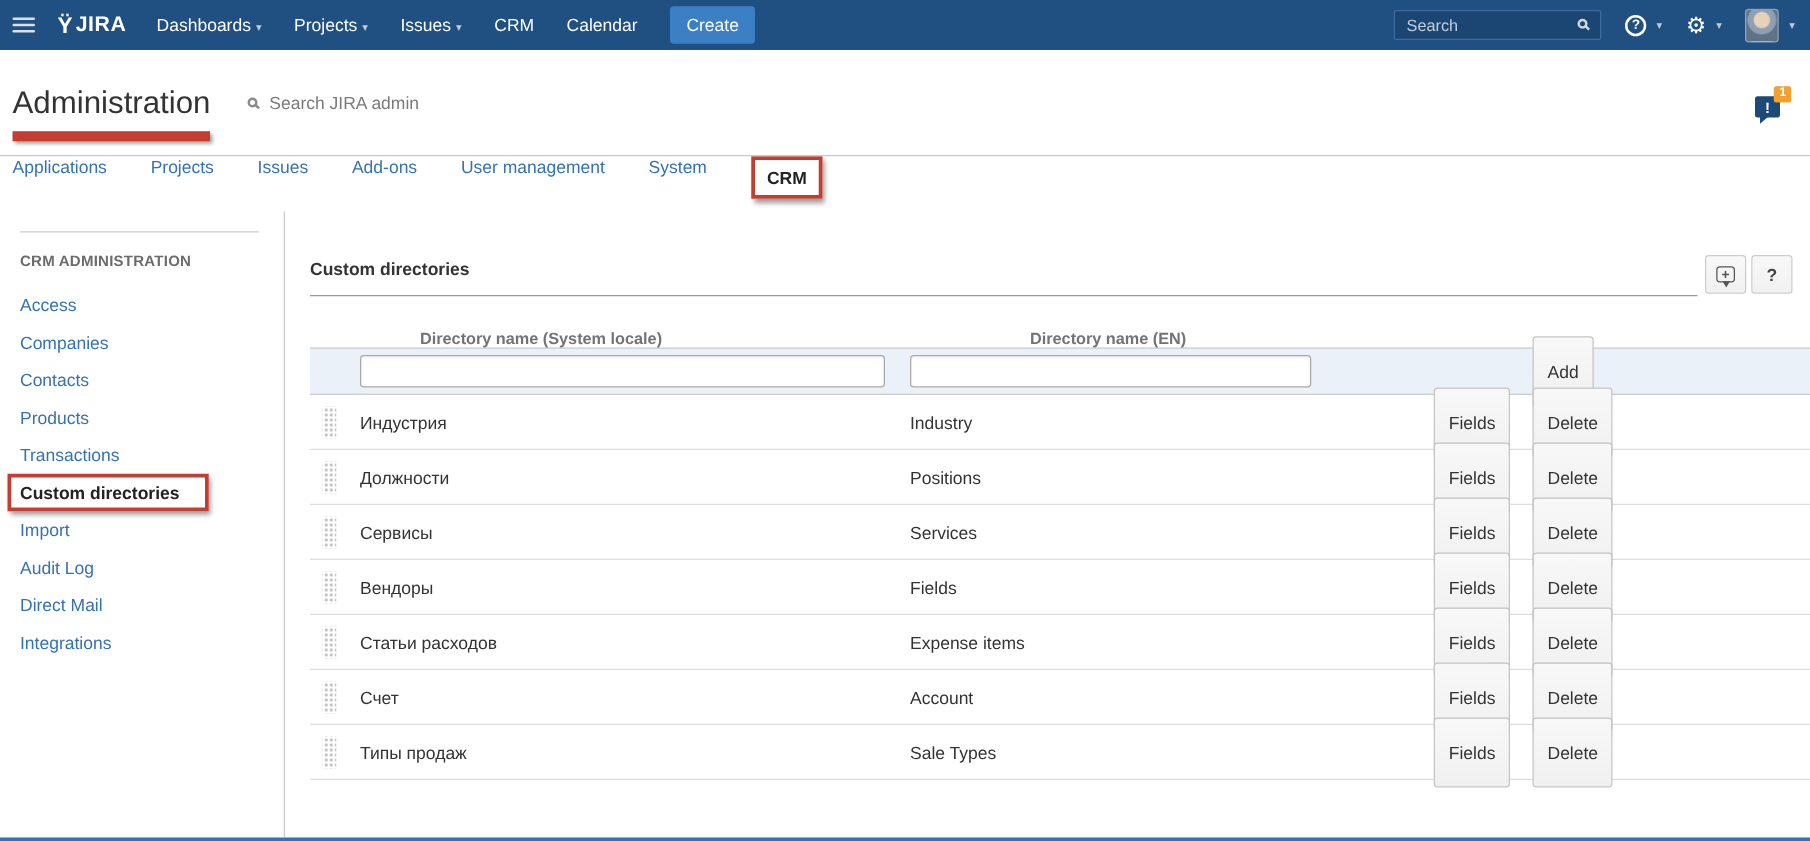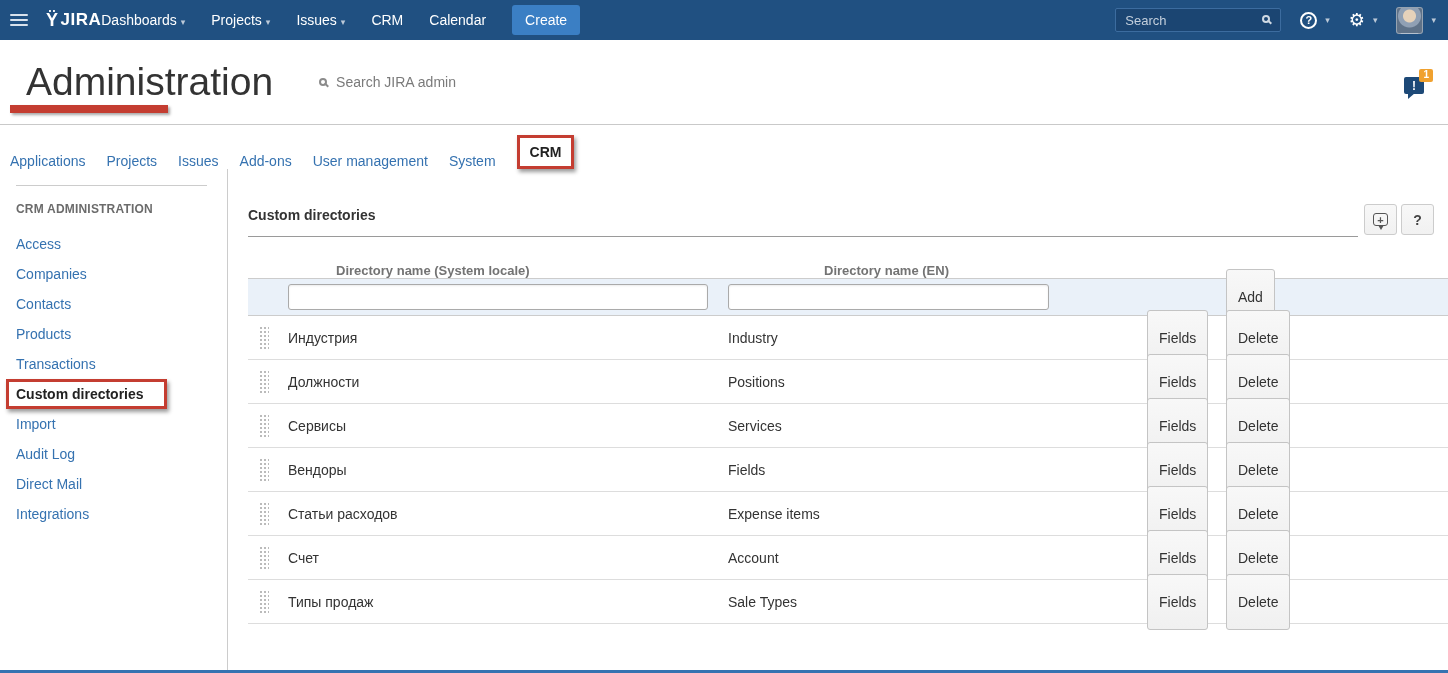--- a/index.html
+++ b/index.html
@@ -11,21 +11,21 @@
 
   
   .navbar {
     height:40px; background:var(--navbar-bg); display:flex; align-items:center;
     color:#fff; font-size:14px; padding:0 12px 0 10px;
   }
   .hamburger { width:18px; cursor:pointer; margin-right:18px; }
   .hamburger i { display:block; width:18px; height:2px; background:#d9e2ec; margin:3px 0; border-radius:1px; }
   .logo { display:flex; align-items:center; font-weight:bold; font-size:17px; letter-spacing:.5px; cursor:pointer; }
   .logo-icon { font-size:18px; margin-right:2px; }
-  .nav-left { display:flex; align-items:center; gap:26px; }
+  .nav-left { display:flex; align-items:center; gap:26px; margin-left:24px; }
   .nav-item { color:#fff; text-decoration:none; white-space:nowrap; }
   .caret { font-size:9px; color:#bcc9d8; margin-left:4px; }
   .create-btn {
     background:var(--create-blue); color:#fff; border:none; border-radius:3px;
     padding:7px 13px; font-size:14px; font-family:inherit; cursor:pointer;
   }
   .nav-right { margin-left:auto; display:flex; align-items:center; gap:19px; }
   .nav-search { position:relative; }
   .nav-search input {
     width:166px; height:24px; background:#1b4572; border:1px solid #3c6c9f; border-radius:2px;
@@ -43,36 +43,36 @@
     align-items:center; justify-content:center; font-size:11px; font-weight:bold; color:#fff;
   }
   .gear-glyph { font-size:18px; color:#fff; line-height:1; }
   .avatar {
     width:27px; height:27px; border-radius:3px; border:1px solid rgba(255,255,255,.35);
     background: radial-gradient(circle at 50% 32%, #e6d2ba 0 6px, #90a0b4 7px 11px, #5f7288 12px);
   }
 
   
   .admin-header { height:85px; position:relative; display:flex; align-items:center; padding-left:10px; border-bottom:1px solid #c9c9c9; }
-  .admin-title { font-size:39px; font-weight:400; color:#333; margin:16px; }
+  .admin-title { font-size:25px; font-weight:400; color:#333; margin:0; }
   .red-underline { position:absolute; left:10px; top:65px; width:158px; height:8px; background:var(--annotation-red); box-shadow:2px 2px 3px rgba(0,0,0,.35); }
   .admin-search { display:flex; align-items:center; gap:9px; margin-left:30px; color:#7a7a7a; font-size:14px; cursor:pointer; }
   .notif { position:absolute; right:24px; top:37px; cursor:pointer; }
   .notif-bubble {
     width:20px; height:17px; background:#1d4977; border-radius:2px; color:#fff;
     font-size:12px; font-weight:bold; display:flex; align-items:center; justify-content:center; position:relative;
   }
   .notif-bubble::after { content:""; position:absolute; left:4px; bottom:-5px; border-top:6px solid #1d4977; border-right:7px solid transparent; }
   .notif-badge {
     position:absolute; top:-8px; right:-9px; background:var(--badge-orange); color:#fff;
     font-size:10px; font-weight:bold; padding:1px 4px 2px; border-radius:2px; line-height:1;
   }
 
   
-  .tabs { height:44px; display:flex; align-items:flex-end; gap:21px; padding-left:10px; font-size:14px; }
+  .tabs { height:44px; display:flex; align-items:flex-start; gap:35px; padding-left:10px; font-size:14px; }
   .tab { color:var(--link-blue); text-decoration:none; white-space:nowrap; }
   .tab.active {
     color:#222; font-weight:bold; border:3px solid var(--annotation-red);
     padding:6px 10px; box-shadow:2px 3px 4px rgba(0,0,0,.4); background:#fff;
   }
 
   
   .content { display:flex; height:501px; }
   .sidebar { width:228px; border-right:1px solid #ccc; padding-top:16px; flex-shrink:0; }
   .sidebar-divider { border-top:1px solid #ccc; margin:0 20px 0 16px; }

